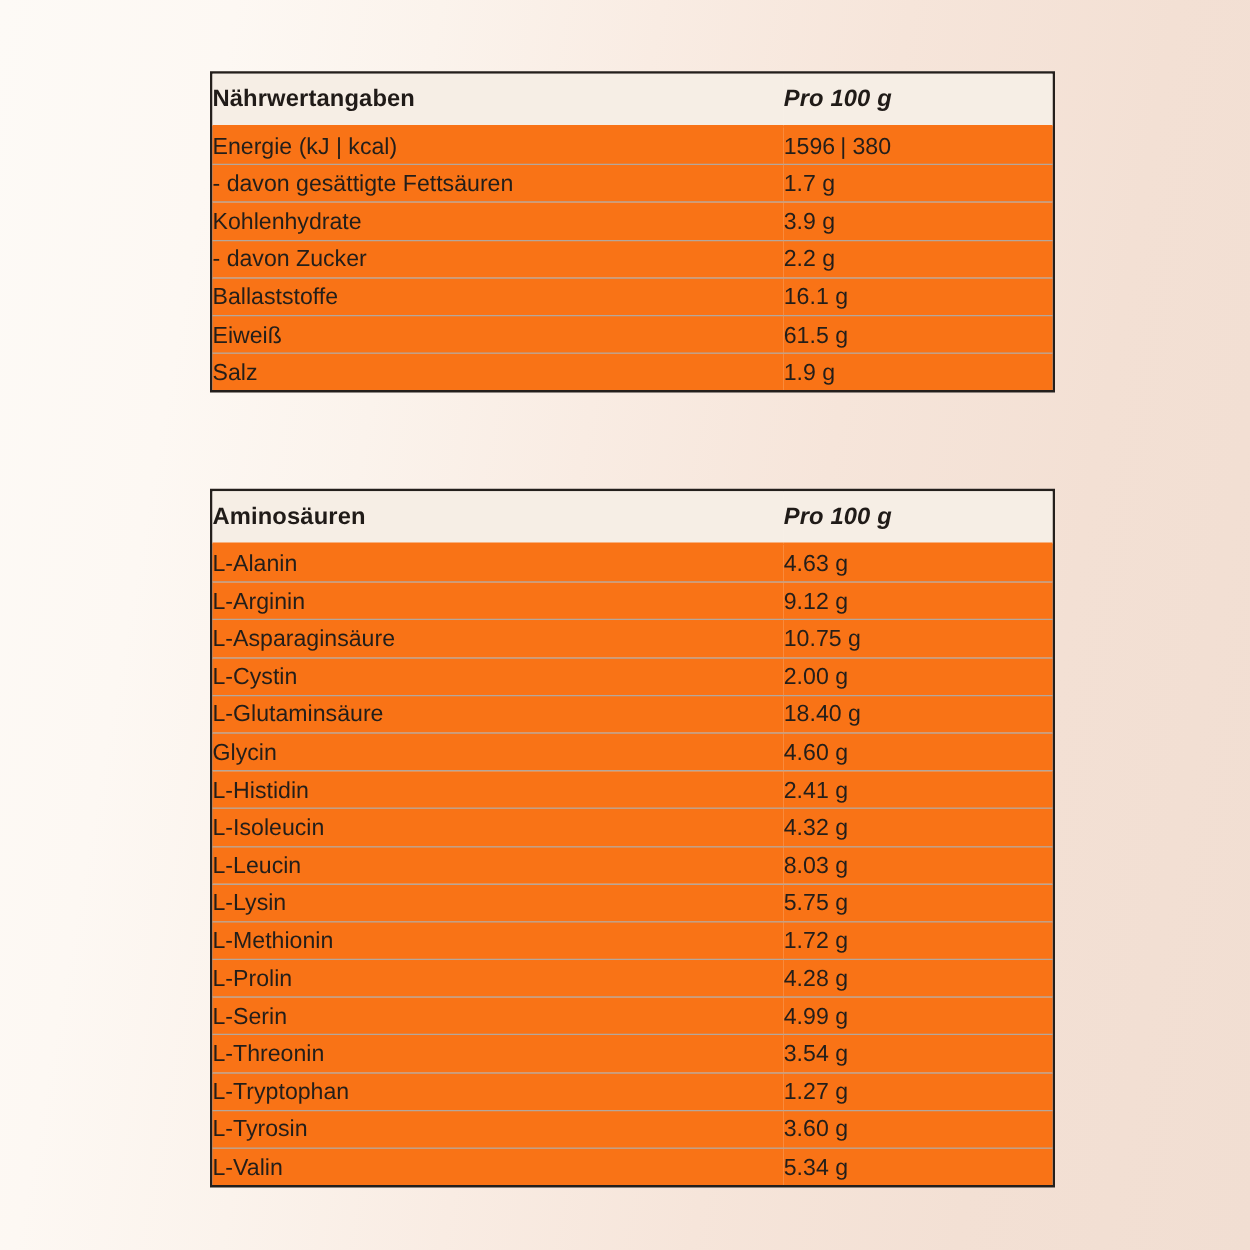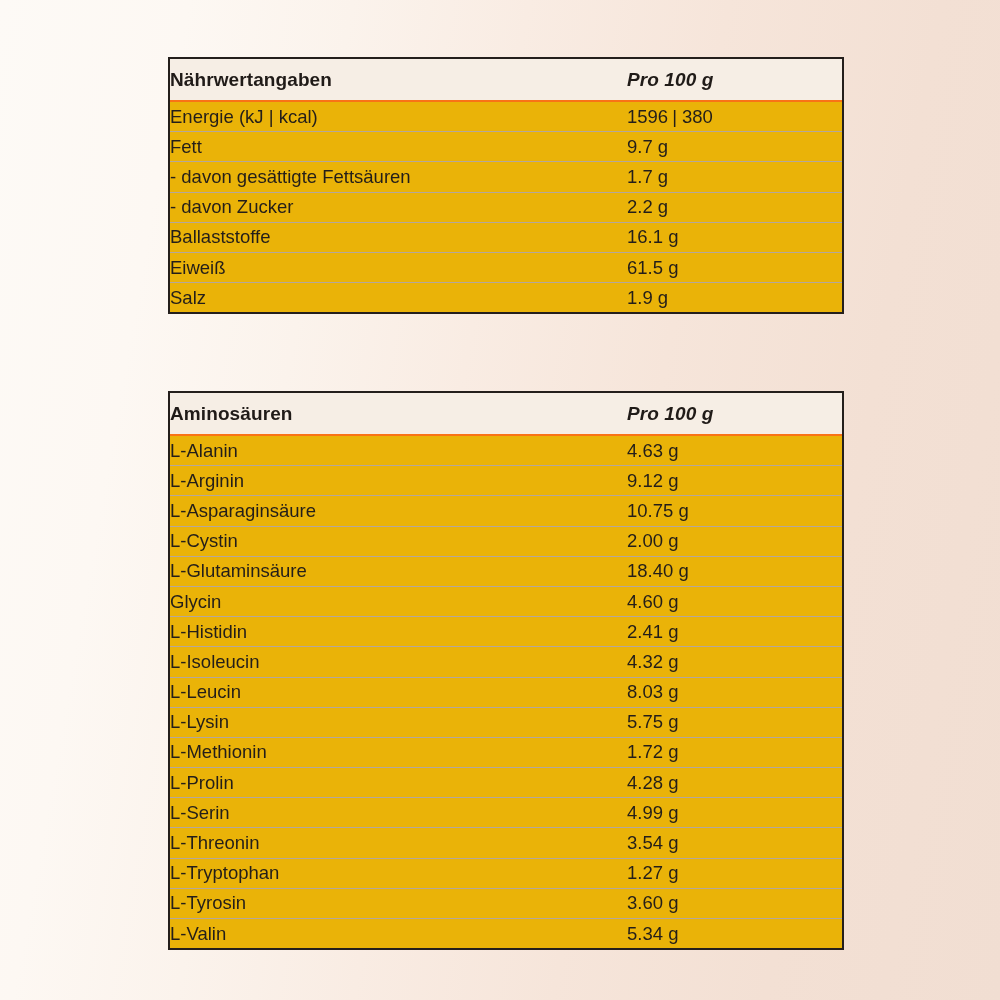--- a/index.html
+++ b/index.html
@@ -71,21 +71,21 @@
   }
   th.col-value {
     text-align: left;
     padding-right: 40px;
     width: 215px;
     font-style: italic;
   }
 
   
   tr.data-row {
-    background: #eab308;
+    background: #f97316;
   }
   tr.data-row td {
     height: 29.2px;
     font-size: 18.5px;
     font-weight: normal;
     color: #231e1a;
     border-top: 1px solid #b4a79c;
   }
   tr.data-row:first-child td {
     border-top: none;
@@ -118,26 +118,26 @@
           <th class="col-label">Nährwertangaben</th>
           <th class="col-value">Pro 100 g</th>
         </tr>
       </thead>
       <tbody id="nutrition-body">
           <tr class="data-row">
             <td class="col-label">Energie (kJ | kcal)</td>
             <td class="col-value">1596<span class="sep">|</span>380</td>
           </tr>
           <tr class="data-row">
-            <td class="col-label">Fett</td>
-            <td class="col-value">9.7 g</td>
-          </tr>
-          <tr class="data-row">
             <td class="col-label">- davon gesättigte Fettsäuren</td>
             <td class="col-value">1.7 g</td>
+          </tr>
+          <tr class="data-row">
+            <td class="col-label">Kohlenhydrate</td>
+            <td class="col-value">3.9 g</td>
           </tr>
           <tr class="data-row">
             <td class="col-label">- davon Zucker</td>
             <td class="col-value">2.2 g</td>
           </tr>
           <tr class="data-row">
             <td class="col-label">Ballaststoffe</td>
             <td class="col-value">16.1 g</td>
           </tr>
           <tr class="data-row">

